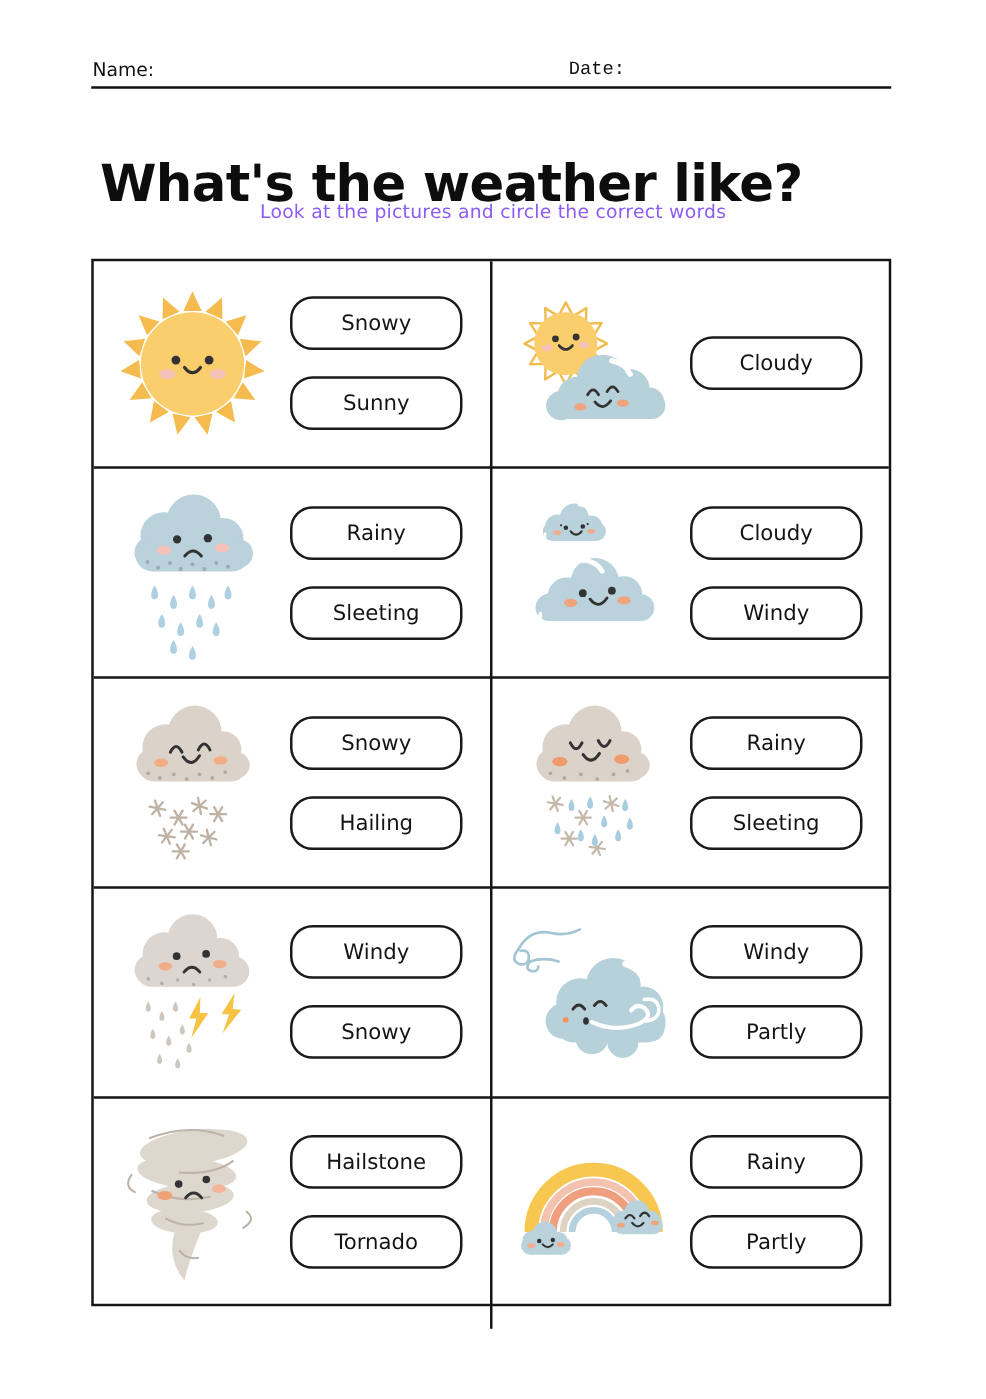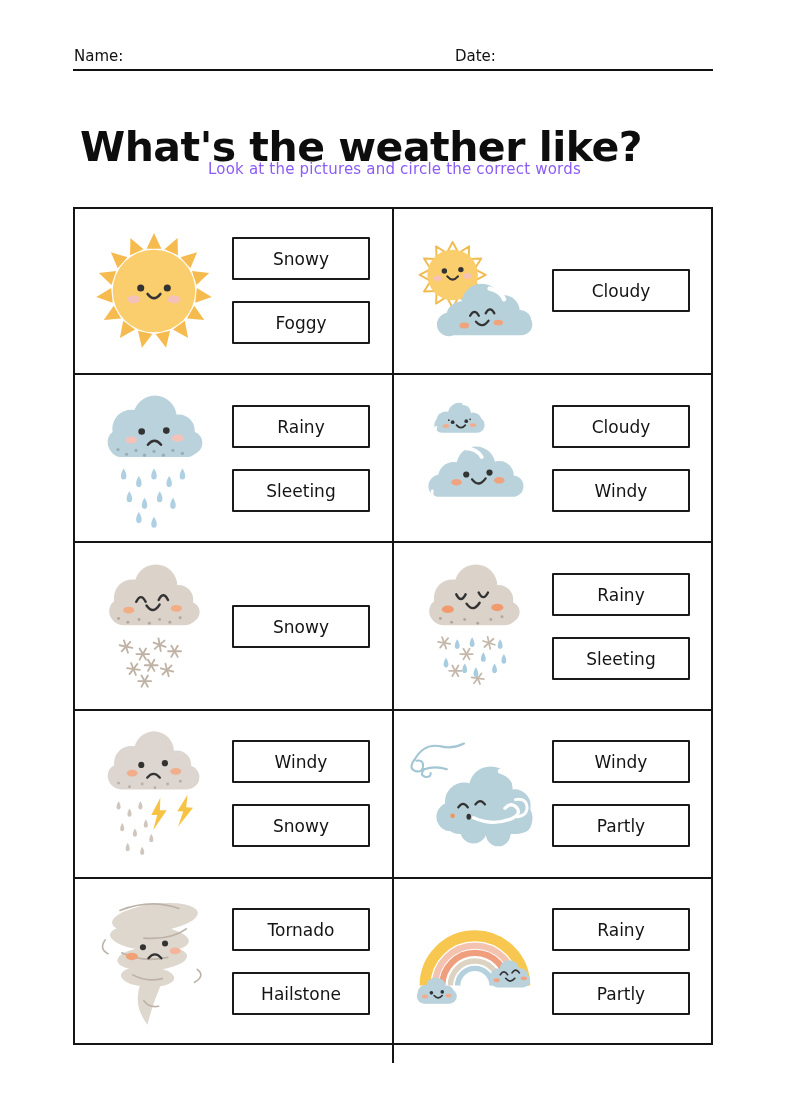--- a/index.html
+++ b/index.html
@@ -1,40 +1,40 @@
 <!DOCTYPE html>
 <html><head>
 <meta charset="utf-8">
 <style>
   html,body{margin:0;padding:0;background:#fff;}
   .page{position:relative;width:789px;height:1119px;background:#ffffff;overflow:hidden;
         font-family:"DejaVu Sans","Liberation Sans",sans-serif;color:#161616;padding-left:19px;}
   
   .hdr-label{position:absolute;top:47px;font-size:15px;font-weight:500;color:#111;}
   .hdr-name{left:74px;}
-  .hdr-date{left:455px;}
+  .hdr-date{left:455px;font-family:Liberation Mono, monospace;}
   .hdr-line{position:absolute;left:73px;top:69px;width:640px;height:2px;background:#111;}
   
   .title{position:absolute;left:0;top:96px;width:722px;text-align:center;
          font-size:41px;font-weight:800;letter-spacing:-0.5px;color:#0d0d0d;}
   .subtitle{position:absolute;left:0;top:160px;width:789px;text-align:center;
             font-size:15px;font-weight:500;letter-spacing:.2px;color:#8b5cf6;}
   
   .tbl{position:absolute;left:73px;top:207px;width:640px;height:838px;
        border:2.5px solid #151515;box-sizing:border-box;}
   .hline{position:absolute;left:75px;width:636px;height:2px;background:#151515;}
   .h1{top:373px}.h2{top:541px}.h3{top:709px}.h4{top:877px}
   .vline{position:absolute;left:392px;top:209px;width:2px;height:854px;background:#151515;}
   
   .cell{position:absolute;width:316px;height:163px;display:flex;align-items:center;}
   .c0{left:76px}.c1{left:396px}
   .r0{top:209px}.r1{top:377px}.r2{top:545px}.r3{top:712px}.r4{top:880px}
   .icon-area{flex:1;display:flex;justify-content:center;align-items:center;}
   .options{width:138px;margin-right:22px;display:flex;flex-direction:column;gap:21px;}
-  .opt{height:43px;border:2px solid #1a1a1a;border-radius:1px;background:#fff;
+  .opt{height:43px;border:2px solid #1a1a1a;border-radius:18px;background:#fff;
        display:flex;align-items:center;justify-content:center;
        font-size:17px;font-weight:500;color:#141414;white-space:nowrap;box-sizing:border-box;}
   svg{display:block;}
 </style>
 </head>
 <body>
 
 <div class="page">
 
   <svg width="0" height="0" aria-hidden="true">
@@ -88,21 +88,21 @@
         <circle cx="60" cy="60" r="42" fill="#FACD6D"></circle>
         <circle cx="46.5" cy="57" r="3.6" fill="#333"></circle>
           <circle cx="73.5" cy="57" r="3.6" fill="#333"></circle>
         <path d="M53.5 63 Q60 71.5 66.5 63" stroke="#333" stroke-width="2.6" fill="none" stroke-linecap="round"></path>
         <ellipse cx="39.5" cy="68.5" rx="6.6" ry="4" fill="#F5C2BA"></ellipse>
           <ellipse cx="80.5" cy="68.5" rx="6.6" ry="4" fill="#F5C2BA"></ellipse>
       </svg>
     </div>
     <div class="options">
       <div class="opt">Snowy</div>
-      <div class="opt">Foggy</div>
+      <div class="opt">Sunny</div>
     </div>
   </div>
 
   <div class="cell r0 c1">
     <div class="icon-area">
       <svg width="136" height="109" viewBox="0 0 140 112">
         <g fill="#fff" stroke="#F0BC50" stroke-width="2" stroke-linejoin="round">
           <use href="#or"></use>
             <use href="#or" transform="rotate(30 48 40)"></use>
             <use href="#or" transform="rotate(60 48 40)"></use>
@@ -261,20 +261,21 @@
           <use href="#flake" transform="translate(82 101) scale(1.15)"></use>
           <use href="#flake" transform="translate(38 120) scale(1.15) rotate(8)"></use>
           <use href="#flake" transform="translate(57 116) scale(1.15)"></use>
           <use href="#flake" transform="translate(74 121) scale(1.15) rotate(15)"></use>
           <use href="#flake" transform="translate(50 133) scale(1.15)"></use>
         </g>
       </svg>
     </div>
     <div class="options">
       <div class="opt">Snowy</div>
+      <div class="opt">Hailing</div>
     </div>
   </div>
 
   <div class="cell r2 c1">
     <div class="icon-area">
       <svg width="112" height="140" viewBox="0 0 120 150">
         <g fill="#DBD2C9">
           <circle cx="37" cy="44" r="20"></circle>
             <circle cx="62" cy="31" r="23"></circle>
             <circle cx="86" cy="46" r="16"></circle>
@@ -420,22 +421,22 @@
           <path d="M54 118 q6 8 16 6"></path>
         </g>
         <circle cx="53" cy="60" r="3.3" fill="#333"></circle>
           <circle cx="77" cy="56" r="3.3" fill="#333"></circle>
         <path d="M59 72 Q66 63.5 73 72" stroke="#333" stroke-width="2.5" fill="none" stroke-linecap="round"></path>
         <ellipse cx="41" cy="70" rx="6.5" ry="4" fill="#F0A176"></ellipse>
           <ellipse cx="88" cy="64" rx="6" ry="3.7" fill="#F4B49A"></ellipse>
       </svg>
     </div>
     <div class="options">
+      <div class="opt">Hailstone</div>
       <div class="opt">Tornado</div>
-      <div class="opt">Hailstone</div>
     </div>
   </div>
 
   <div class="cell r4 c1">
     <div class="icon-area">
       <svg width="136" height="102" viewBox="0 0 150 112">
         <path d="M21 82 A55 55 0 0 1 131 82" stroke="#F7C74F" stroke-width="12" fill="none"></path>
         <path d="M32 82 A44 44 0 0 1 120 82" stroke="#F4C3B0" stroke-width="7" fill="none"></path>
         <path d="M40 82 A36 36 0 0 1 112 82" stroke="#EF9F7E" stroke-width="7" fill="none"></path>
         <path d="M49 82 A27 27 0 0 1 103 82" stroke="#DDD3C2" stroke-width="6" fill="none"></path>

